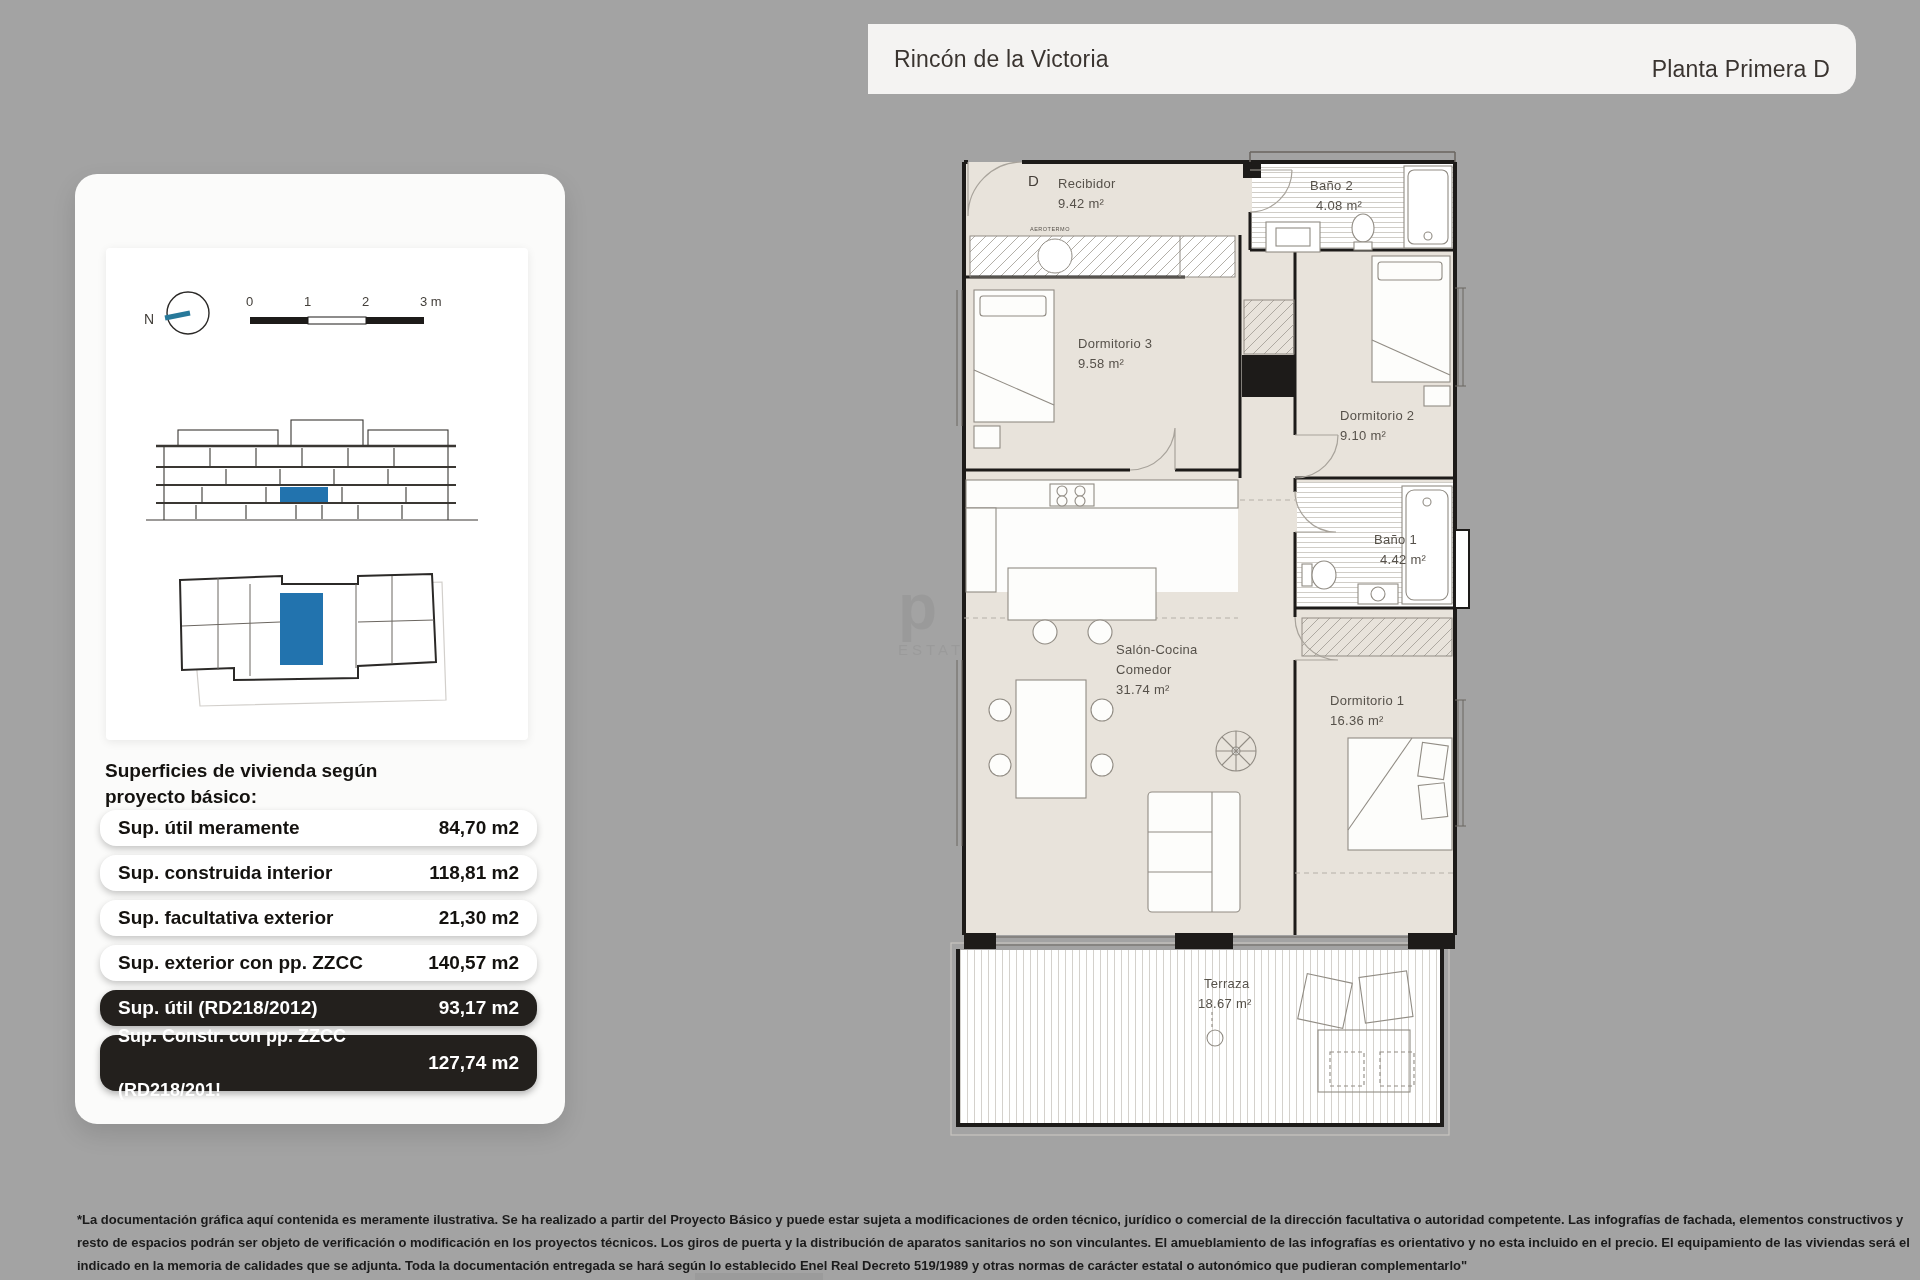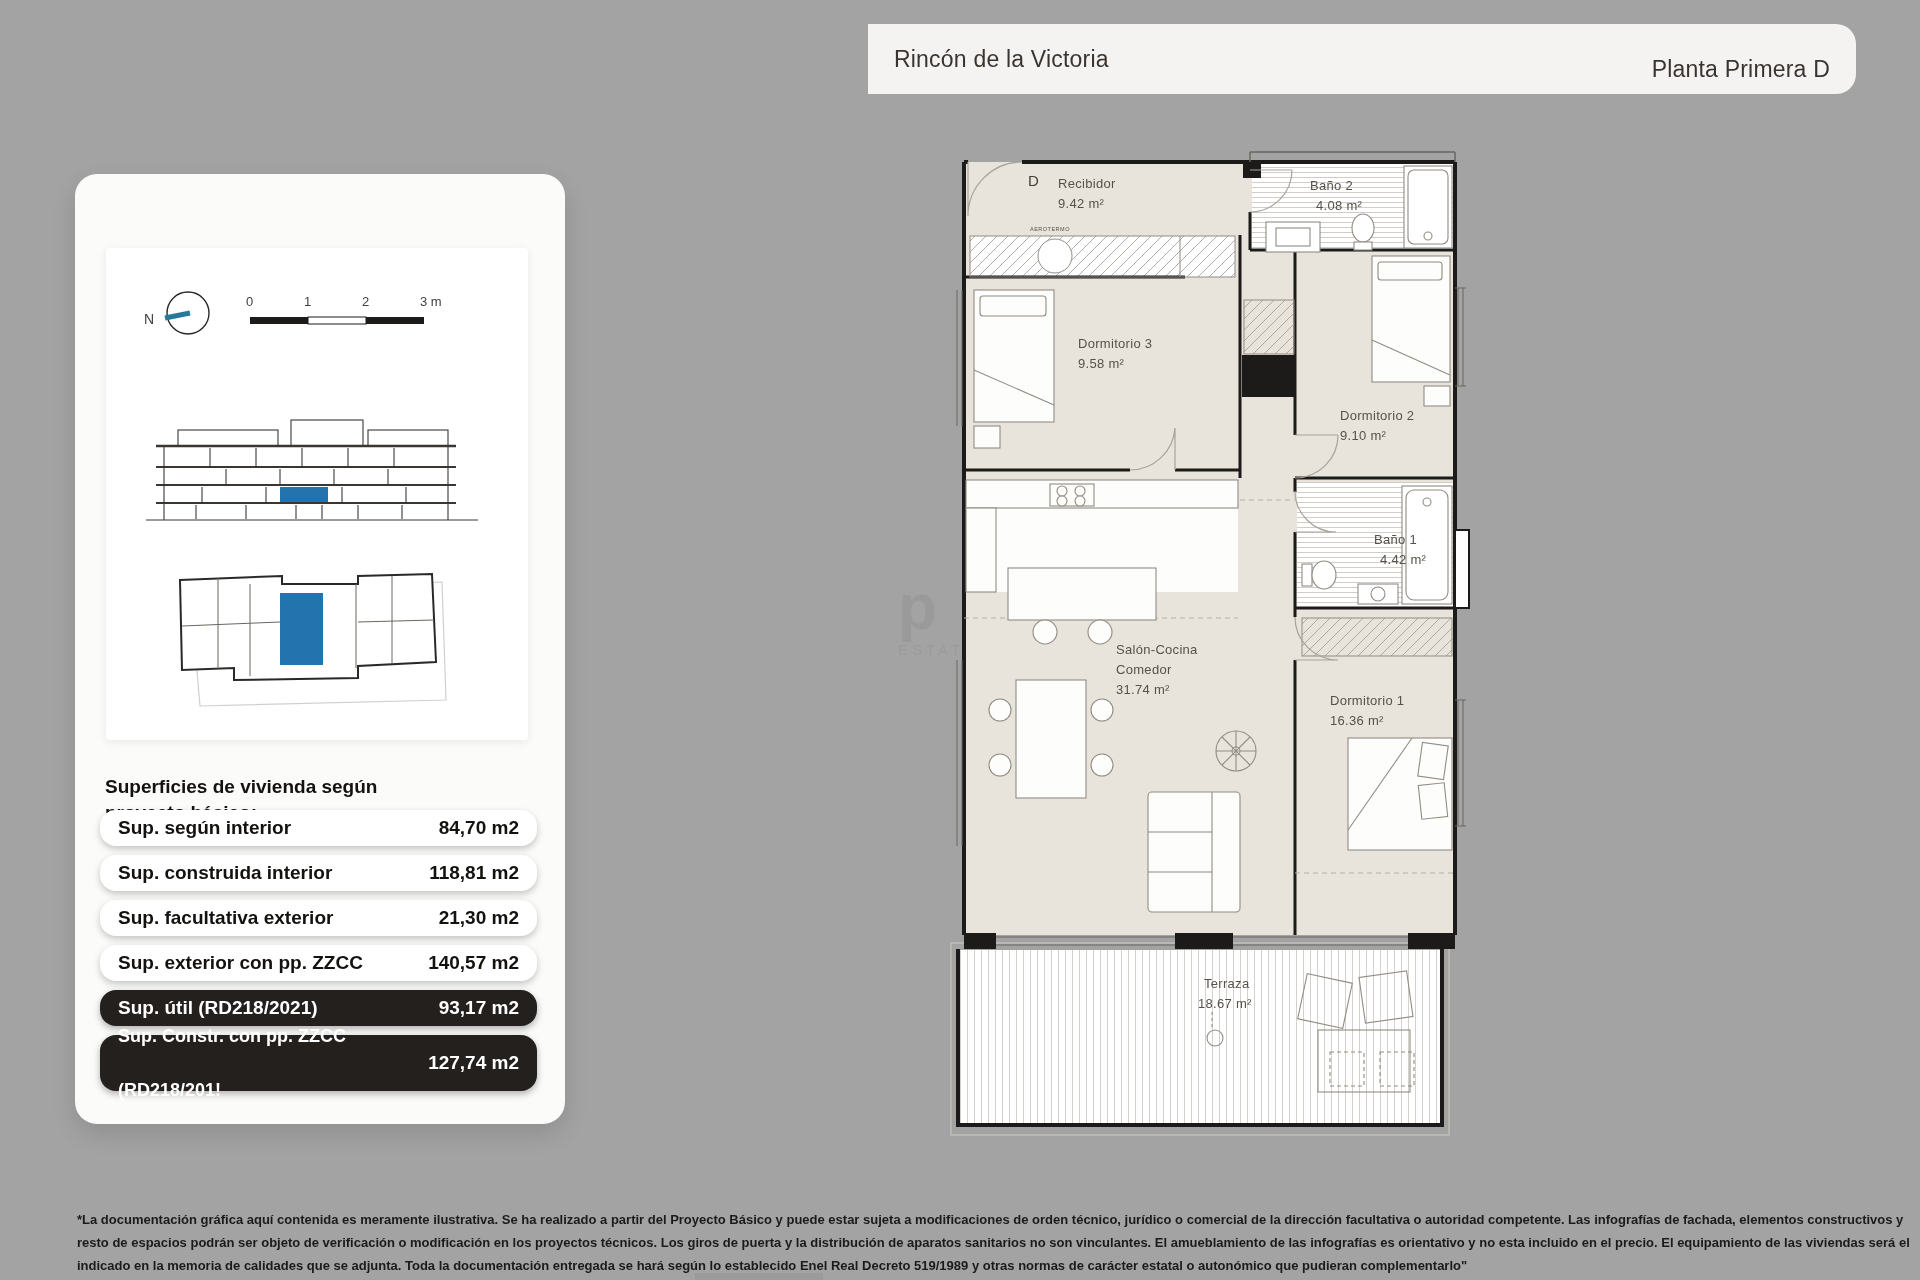--- a/index.html
+++ b/index.html
@@ -11,21 +11,21 @@
     background:#f4f3f2;border-radius:0 20px 20px 0;display:flex;align-items:center;
     justify-content:space-between;padding:0 26px;box-sizing:border-box;}
   .project-title{font-size:23px;color:#3a3430;letter-spacing:.2px;}
   .plan-title{font-size:23px;color:#3a3430;letter-spacing:.2px;margin-top:20px;}
 
   
   .info-card{position:absolute;left:75px;top:174px;width:490px;height:950px;background:#fbfbfa;
     border-radius:22px;box-shadow:0 10px 24px rgba(0,0,0,.12);}
   .inner-panel{position:absolute;left:31px;top:74px;width:422px;height:492px;background:#ffffff;
     border-radius:4px;box-shadow:0 2px 10px rgba(0,0,0,.08);}
-  .areas-heading{position:absolute;left:30px;top:600px;font-size:19px;font-weight:bold;
+  .areas-heading{position:absolute;left:30px;top:584px;font-size:19px;font-weight:bold;
     color:#14120f;line-height:1.35;}
   .rows{position:absolute;left:25px;top:636px;width:437px;}
   .area-row{height:36px;margin-bottom:9px;background:#ffffff;border-radius:16px;
     box-shadow:0 3px 7px rgba(0,0,0,.22);display:flex;align-items:center;
     justify-content:space-between;padding:0 18px;font-size:19px;font-weight:bold;color:#14120f;}
   .area-row.dark{background:#23201d;color:#ffffff;box-shadow:0 3px 7px rgba(0,0,0,.30);}
   .area-row.tall{height:56px;}
   .two-line{display:flex;flex-direction:column;line-height:1.15;font-size:18px;gap:33px;}
 
   
@@ -120,37 +120,37 @@
       </svg>
     </div>
 
     <div class="areas-heading">
       <div>Superficies de vivienda según</div>
       <div>proyecto básico:</div>
     </div>
 
     <div class="rows">
       <div class="area-row">
-        <span>Sup. según interior</span>
+        <span>Sup. útil meramente</span>
         <span>84,70 m2</span>
       </div>
       <div class="area-row">
         <span>Sup. construida interior</span>
         <span>118,81 m2</span>
       </div>
       <div class="area-row">
         <span>Sup. facultativa exterior</span>
         <span>21,30 m2</span>
       </div>
       <div class="area-row">
         <span>Sup. exterior con pp. ZZCC</span>
         <span>140,57 m2</span>
       </div>
       <div class="area-row dark">
-        <span>Sup. útil (RD218/2021)</span>
+        <span>Sup. útil (RD218/2012)</span>
         <span>93,17 m2</span>
       </div>
       <div class="area-row dark tall">
         <span class="two-line">
           <span>Sup. Constr. con pp. ZZCC</span>
           <span>(RD218/201!</span>
         </span>
         <span>127,74 m2</span>
       </div>
     </div>

